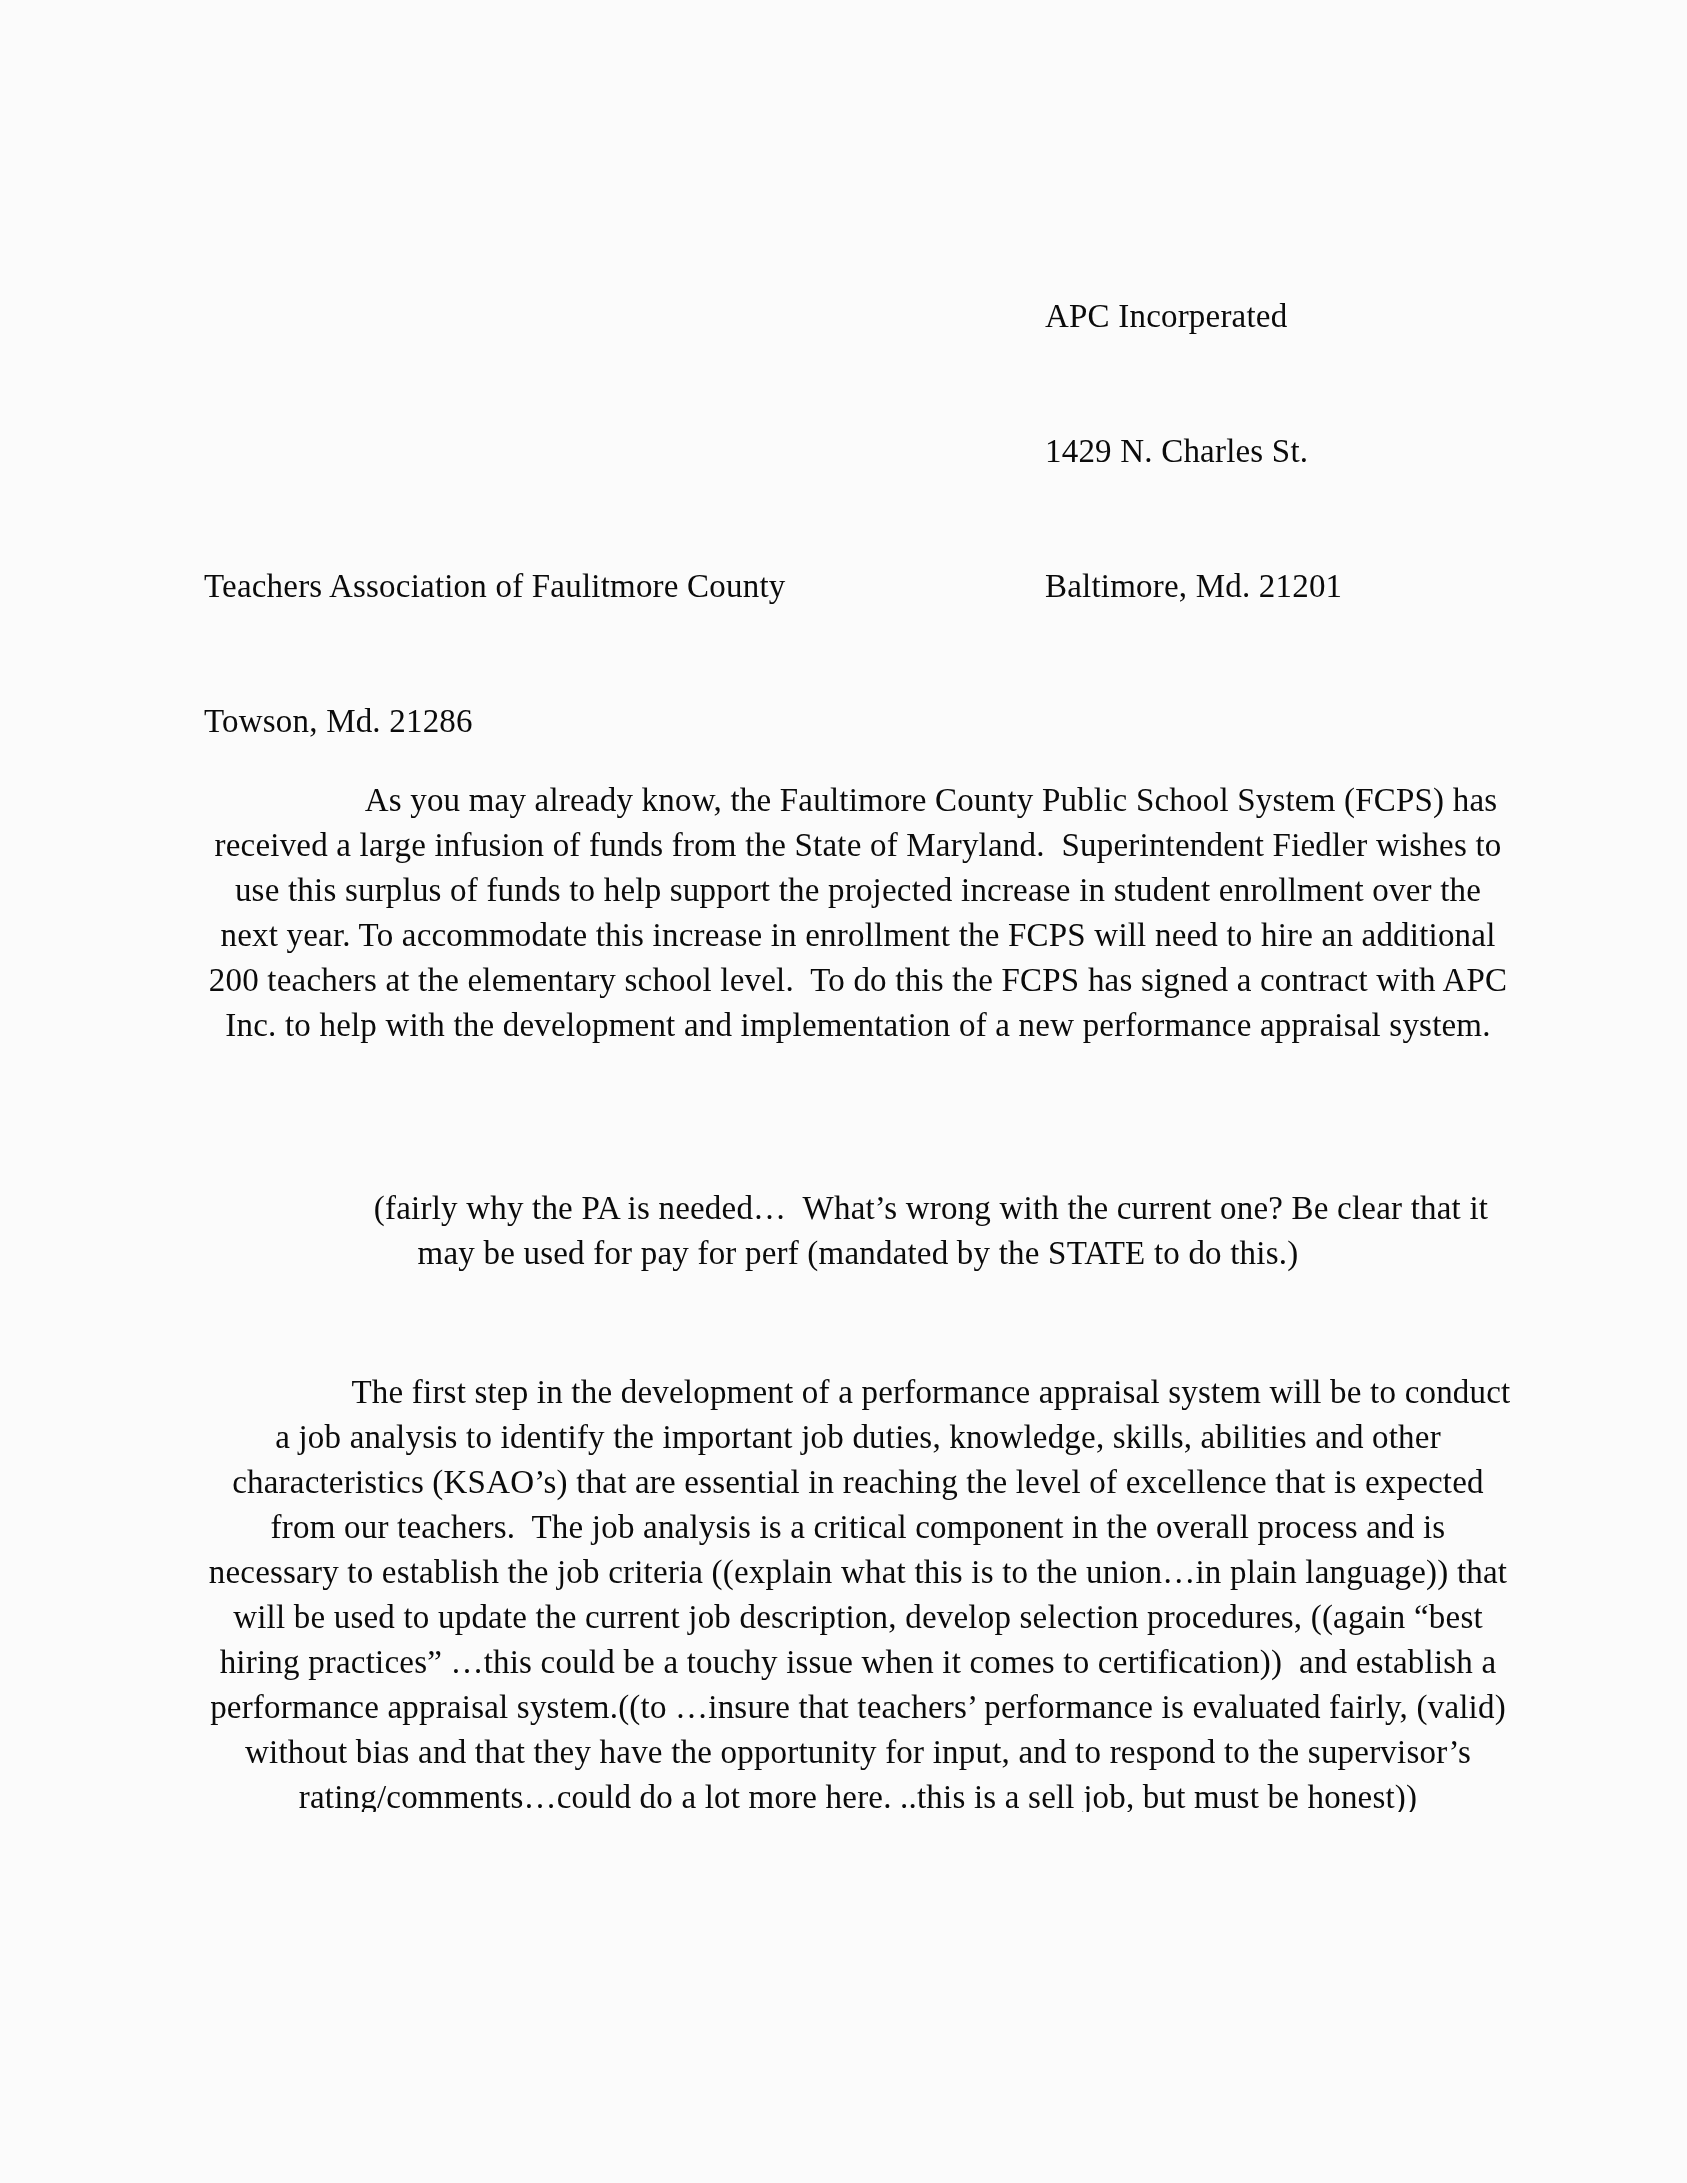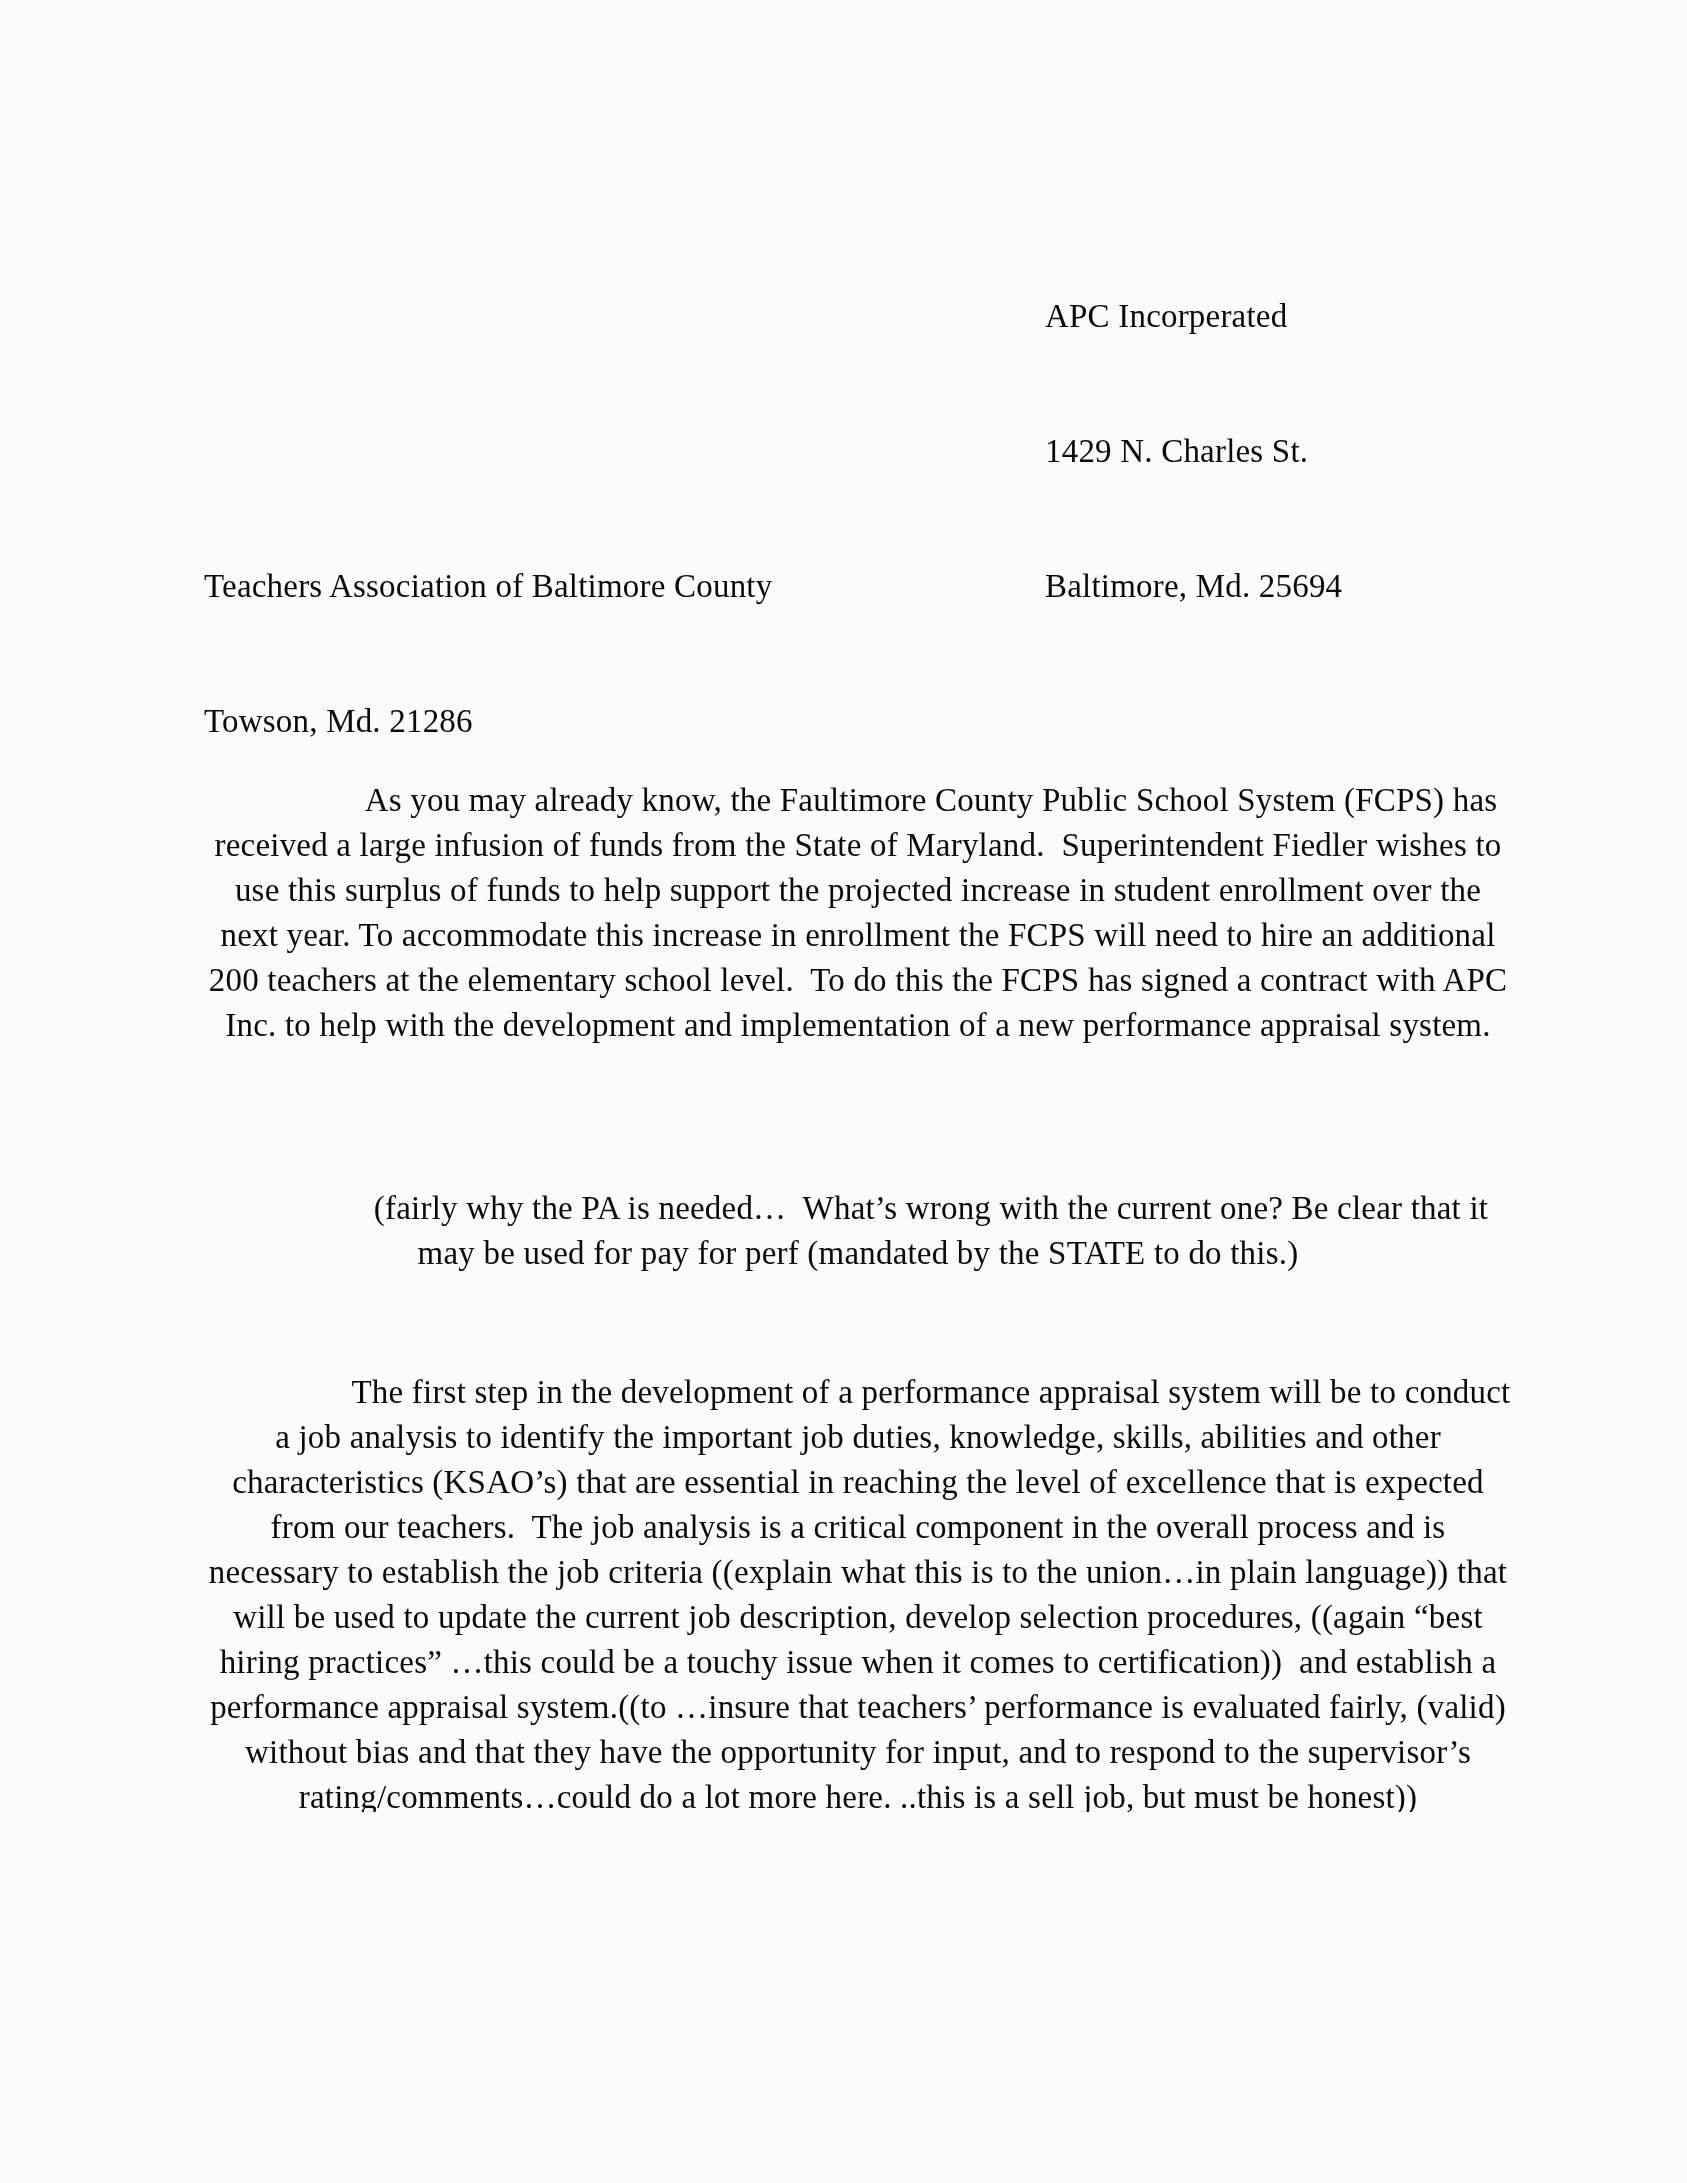--- a/index.html
+++ b/index.html
@@ -51,25 +51,25 @@
   .para-3 { top: 1370px; }
 </style>
 </head>
 <body>
 
 <div class="page">
 
   <div class="block sender-block">
     <div>APC Incorperated</div>
     <div>1429 N. Charles St.</div>
-    <div>Baltimore, Md. 25694</div>
+    <div>Baltimore, Md. 21201</div>
   </div>
 
   <div class="block recipient-block">
-    <div>Teachers Association of Baltimore County</div>
+    <div>Teachers Association of Faulitmore County</div>
     <div>Towson, Md. 21286</div>
   </div>
 
 
   <div class="block para para-1">As you may already know, the Faultimore County Public School System (FCPS) has received a large infusion of funds from the State of Maryland.  Superintendent Fiedler wishes to use this surplus of funds to help support the projected increase in student enrollment over the next year. To accommodate this increase in enrollment the FCPS will need to hire an additional 200 teachers at the elementary school level.  To do this the FCPS has signed a contract with APC Inc. to help with the development and implementation of a new performance appraisal system.</div>
 
   <div class="block para para-2">(fairly why the PA is needed…  What’s wrong with the current one? Be clear that it may be used for pay for perf (mandated by the STATE to do this.)</div>
 
   <div class="block para para-3">The first step in the development of a performance appraisal system will be to conduct a job analysis to identify the important job duties, knowledge, skills, abilities and other characteristics (KSAO’s) that are essential in reaching the level of excellence that is expected from our teachers.  The job analysis is a critical component in the overall process and is necessary to establish the job criteria ((explain what this is to the union…in plain language)) that will be used to update the current job description, develop selection procedures, ((again “best hiring practices” …this could be a touchy issue when it comes to certification))  and establish a performance appraisal system.((to …insure that teachers’ performance is evaluated fairly, (valid) without bias and that they have the opportunity for input, and to respond to the supervisor’s rating/comments…could do a lot more here. ..this is a sell job, but must be honest))</div>
 

